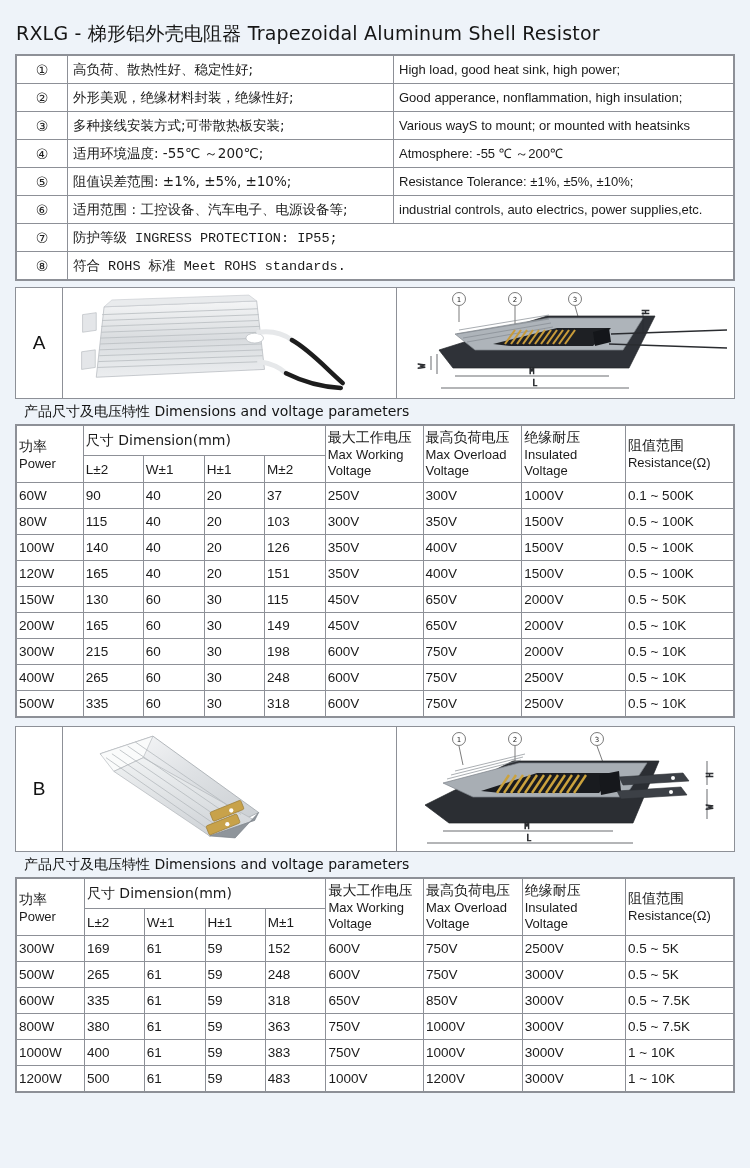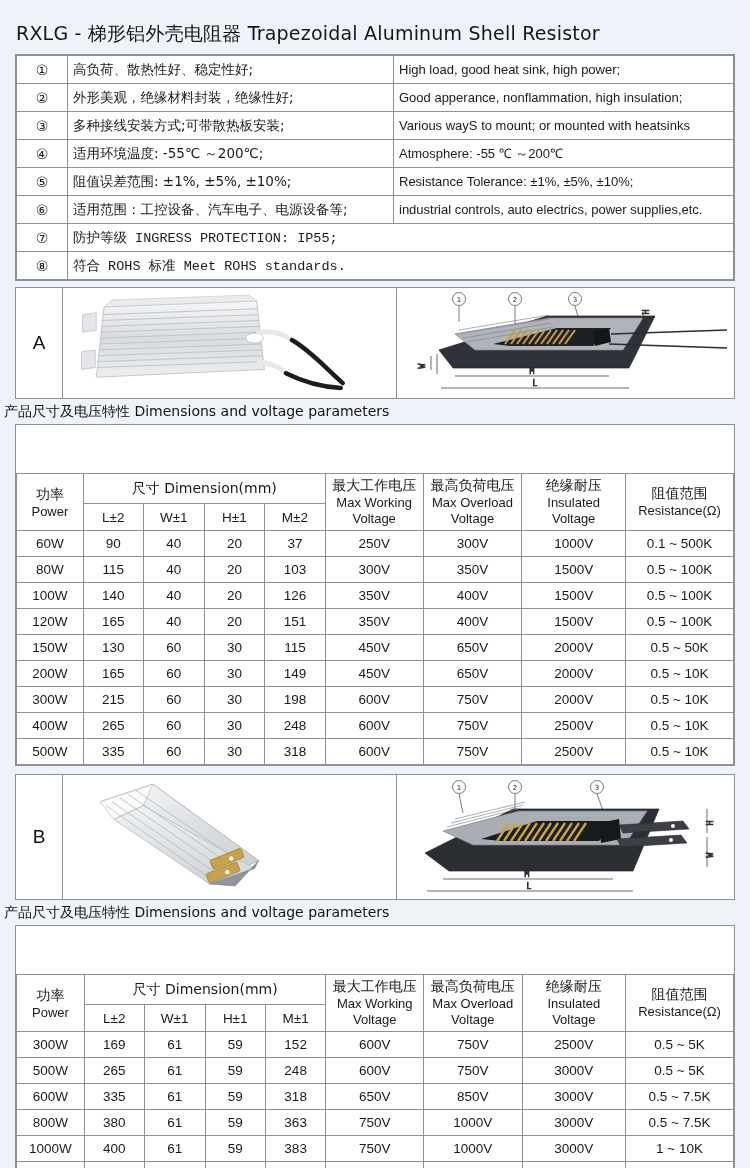--- a/index.html
+++ b/index.html
@@ -50,24 +50,24 @@
   
   .picblock{margin:6px 15px 0 15px;border:1px solid #8d9097;background:#fff;display:flex;height:112px;box-sizing:border-box;}
   .pic-label{
     width:47px;border-right:1px solid #8d9097;display:flex;align-items:center;justify-content:center;
     font-size:19px;color:#111;
   }
   .pic-photo{flex:1 1 auto;border-right:1px solid #8d9097;position:relative;overflow:hidden;}
   .pic-draw{width:345px;position:relative;overflow:hidden;}
 
   
-  .cap{padding:4px 0 3px 4px;font-size:14px;color:#131313;font-family:"DejaVu Sans",sans-serif;}
-
-  
-  .spec{font-size:13.5px;text-align:center;margin-top:48px;}
+  .cap{padding:4px 0 3px 24px;font-size:14px;color:#131313;font-family:"DejaVu Sans",sans-serif;}
+
+  
+  .spec{font-size:13.5px;text-align:left;}
   .spec td{height:25px;padding:0 2px;font-family:"Liberation Sans",sans-serif;}
   .spec .hcn{font-family:"DejaVu Sans",sans-serif;font-size:14px;}
   .spec .hen{font-family:"Liberation Sans",sans-serif;font-size:13px;}
   .spec .twoline{line-height:1.25;}
   .spec tr.head td{height:auto;padding:3px 2px;}
 
   .c-pow{width:68px;}
   .c-dim{width:63px;}
   .c-mw{width:104px;}
   .c-mo{width:104px;}

